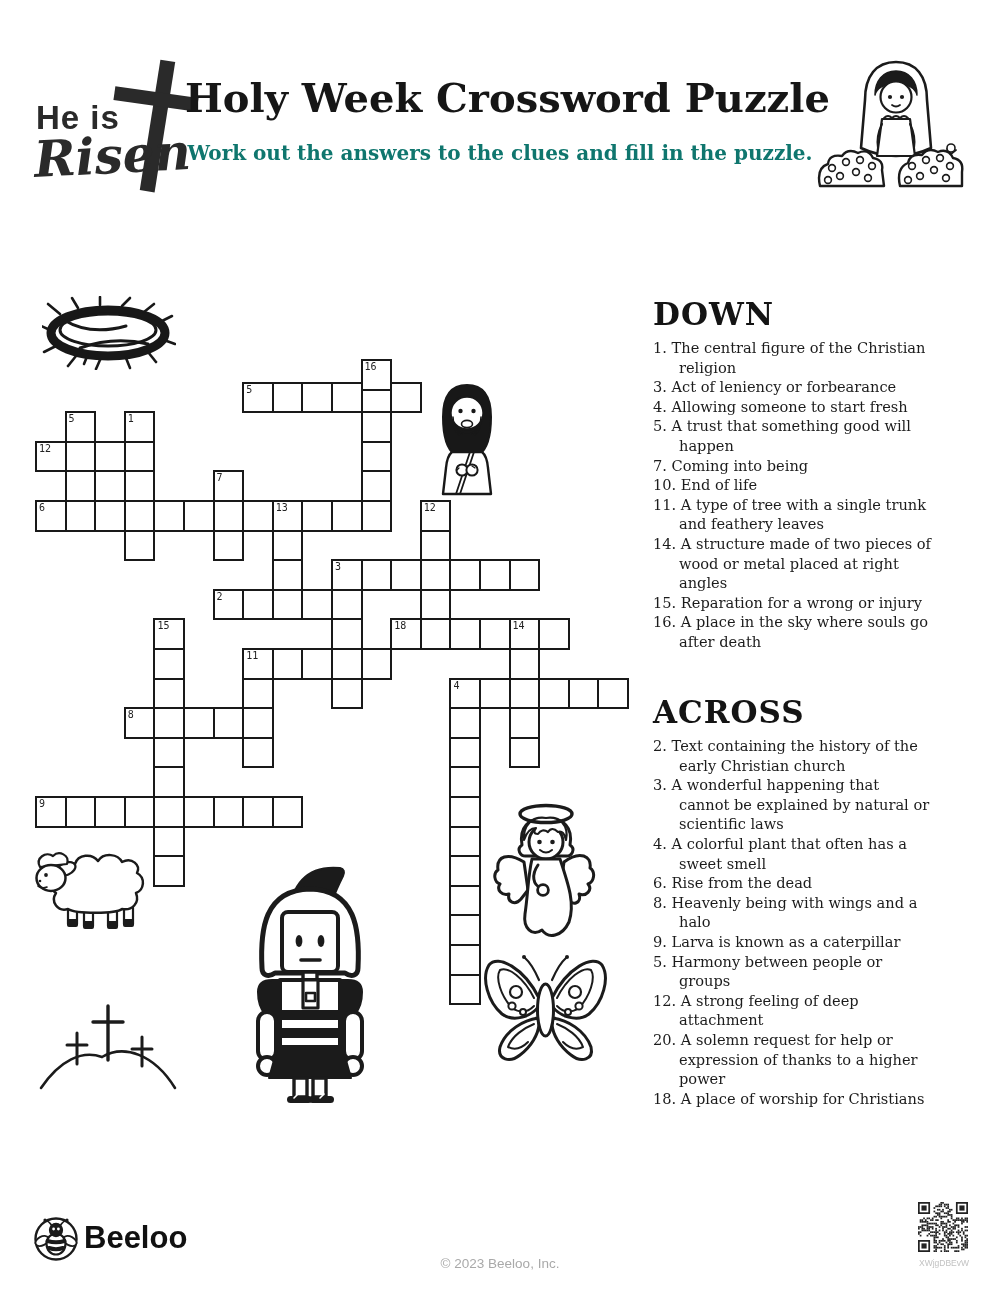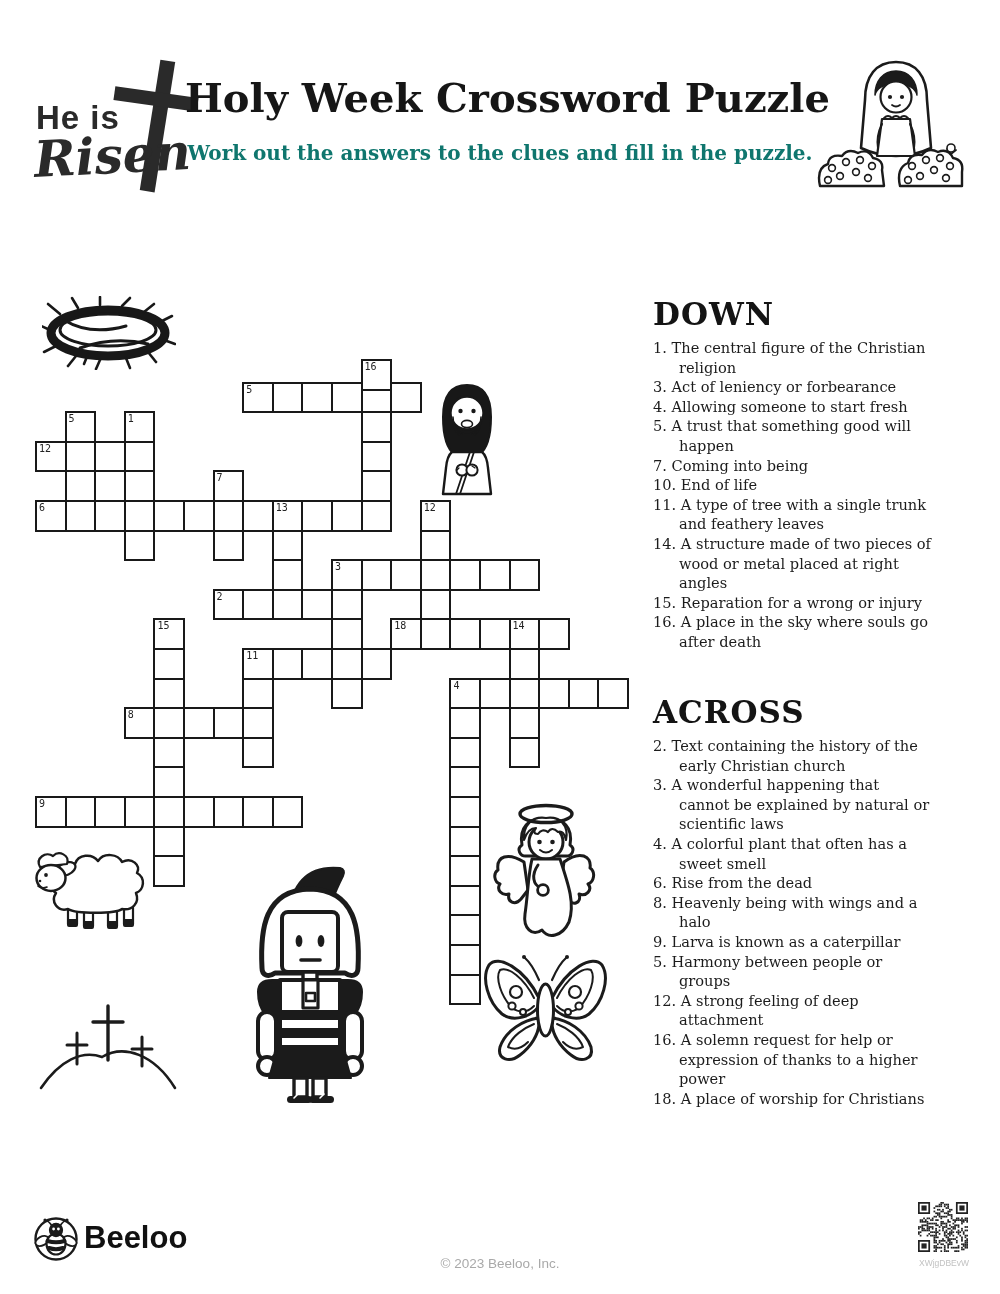--- a/index.html
+++ b/index.html
@@ -409,21 +409,21 @@
     <div class="clue-heading">ACROSS</div>
     <ol class="clue-list" id="across-list">
         <li>2. Text containing the history of the early Christian church</li>
         <li>3. A wonderful happening that cannot be explained by natural or scientific laws</li>
         <li>4. A colorful plant that often has a sweet smell</li>
         <li>6. Rise from the dead</li>
         <li>8. Heavenly being with wings and a halo</li>
         <li>9. Larva is known as a caterpillar</li>
         <li>5. Harmony between people or groups</li>
         <li>12. A strong feeling of deep attachment</li>
-        <li>16. A solemn request for help or expression of thanks to a higher power</li>
+        <li>20. A solemn request for help or expression of thanks to a higher power</li>
         <li>18. A place of worship for Christians</li>
       </ol>
   </section>
 
   <svg class="abs" style="left:33px;top:1216px;" width="46" height="46" viewBox="0 0 46 46">
     <g stroke="#1b1b1b" stroke-linecap="round">
       <circle cx="23" cy="23" r="20.5" fill="#fff" stroke-width="2.4"></circle>
       <path d="M19,10 Q16,5 12,4 M27,10 Q30,5 34,4" fill="none" stroke-width="1.8"></path>
       <circle cx="12" cy="4" r="1.6" fill="#1b1b1b" stroke="none"></circle>
       <circle cx="34" cy="4" r="1.6" fill="#1b1b1b" stroke="none"></circle>

